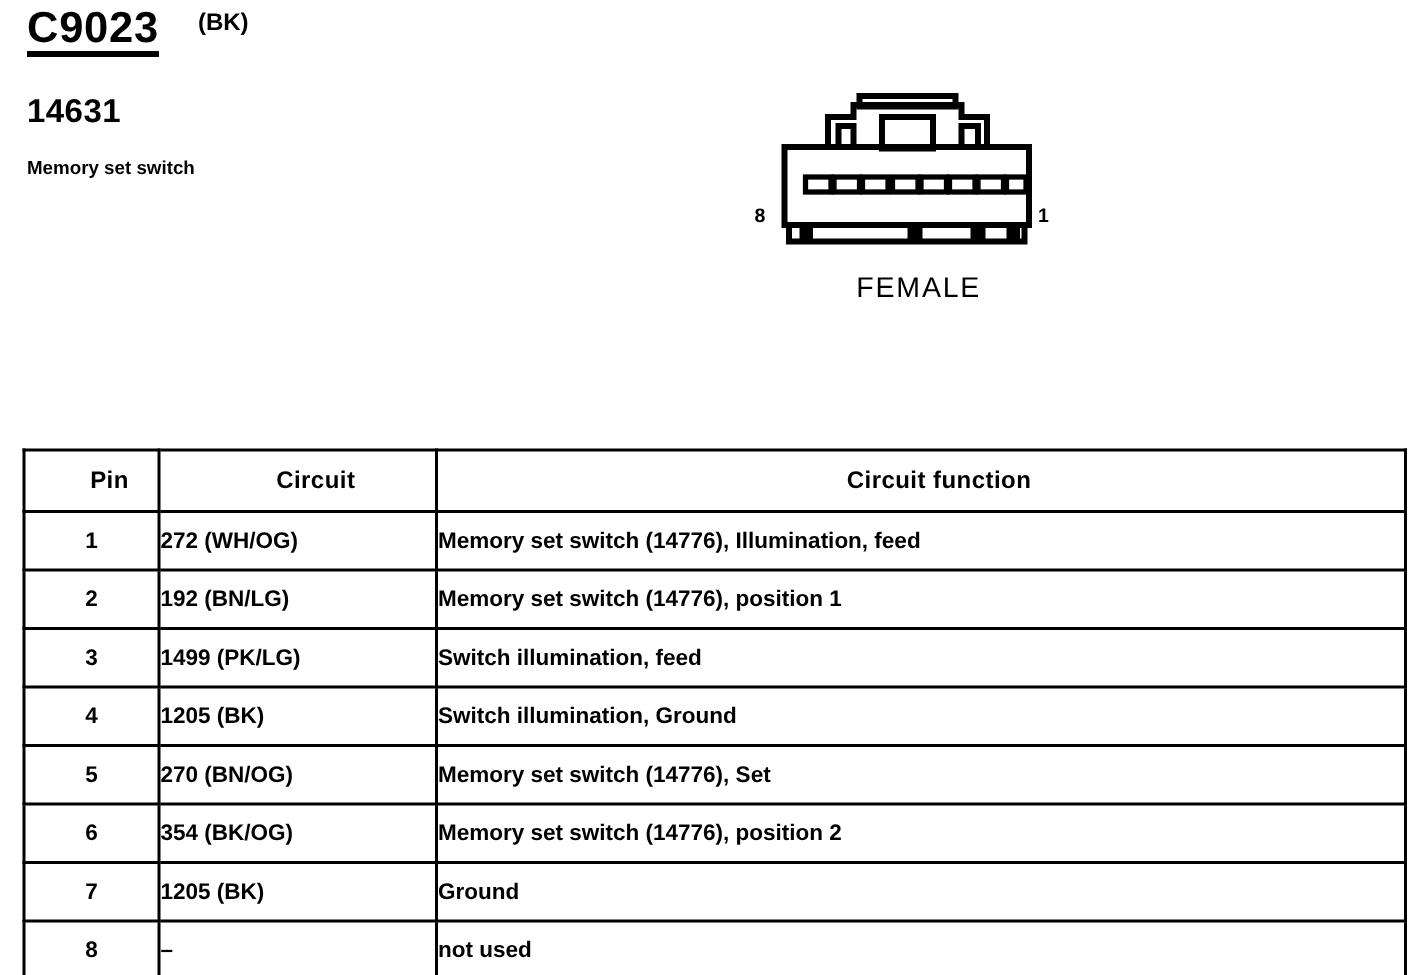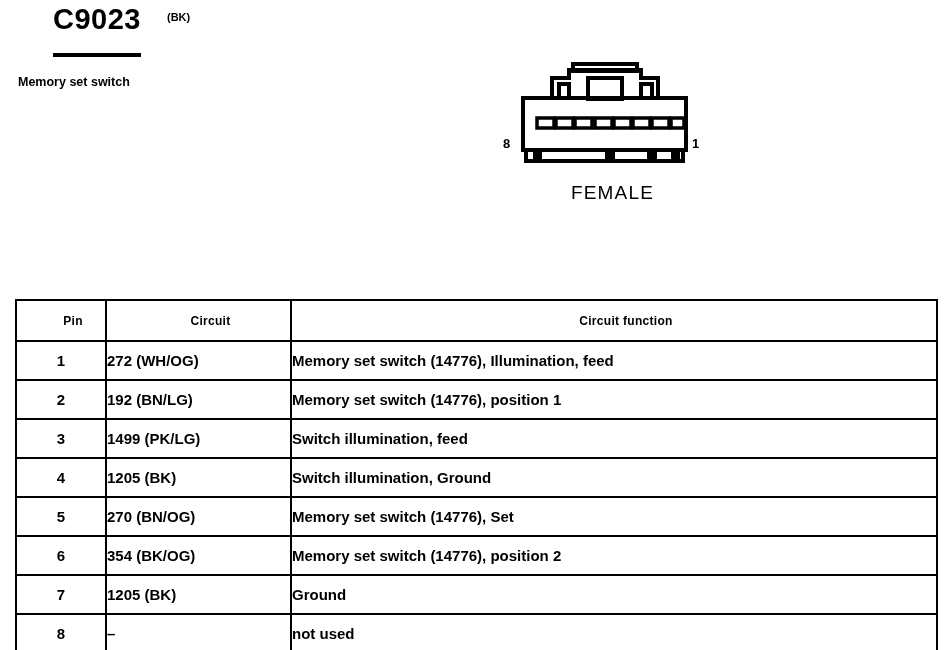--- a/index.html
+++ b/index.html
@@ -27,26 +27,25 @@
     display: flex;
     align-items: baseline;
     gap: 26px;
   }
   #connector-id {
     font-size: 29px;
     font-weight: bold;
     letter-spacing: 0.5px;
     line-height: 1.05;
     border-bottom: 4px solid #000;
-    padding-bottom: 19px;
+    padding-bottom: 0;
     display: inline-block;
-    margin-left: 35px;
   }
   #connector-color-code {
-    font-size: 11px;
+    font-size: 16px;
     font-weight: bold;
     letter-spacing: 0px;
     position: relative;
     top: -8px;
     text-align: center;
   }
   #part-number {
     font-size: 22px;
     font-weight: bold;
     margin-top: 23px;
@@ -101,21 +100,21 @@
   }
   #pinout-table th,
   #pinout-table td {
     border: 2px solid #000;
     padding: 0;
     height: 37px;
     vertical-align: middle;
   }
   #pinout-table thead th {
     height: 39px;
-    font-size: 12px;
+    font-size: 16px;
     font-weight: bold;
     text-align: center;
     letter-spacing: 0.3px;
     padding-left: 24px;
   }
   .col-pin      { width: 90px; }
   .col-circuit  { width: 185px; }
   .col-function { width: auto; }
 
   td.cell-pin {
@@ -136,20 +135,21 @@
   }
 </style>
 </head>
 <body>
 
 <div id="header-block">
   <div id="connector-id-row">
     <span id="connector-id">C9023</span>
     <span id="connector-color-code">(BK)</span>
   </div>
+  <div id="part-number">14631</div>
   <div id="component-desc">
     <div>Memory set switch</div>
   </div>
 </div>
 
 <div id="connector-figure">
 
   <svg id="connector-drawing" width="240" height="115" viewBox="0 0 240 115">
     <g fill="none" stroke="#000" stroke-width="4">
 

